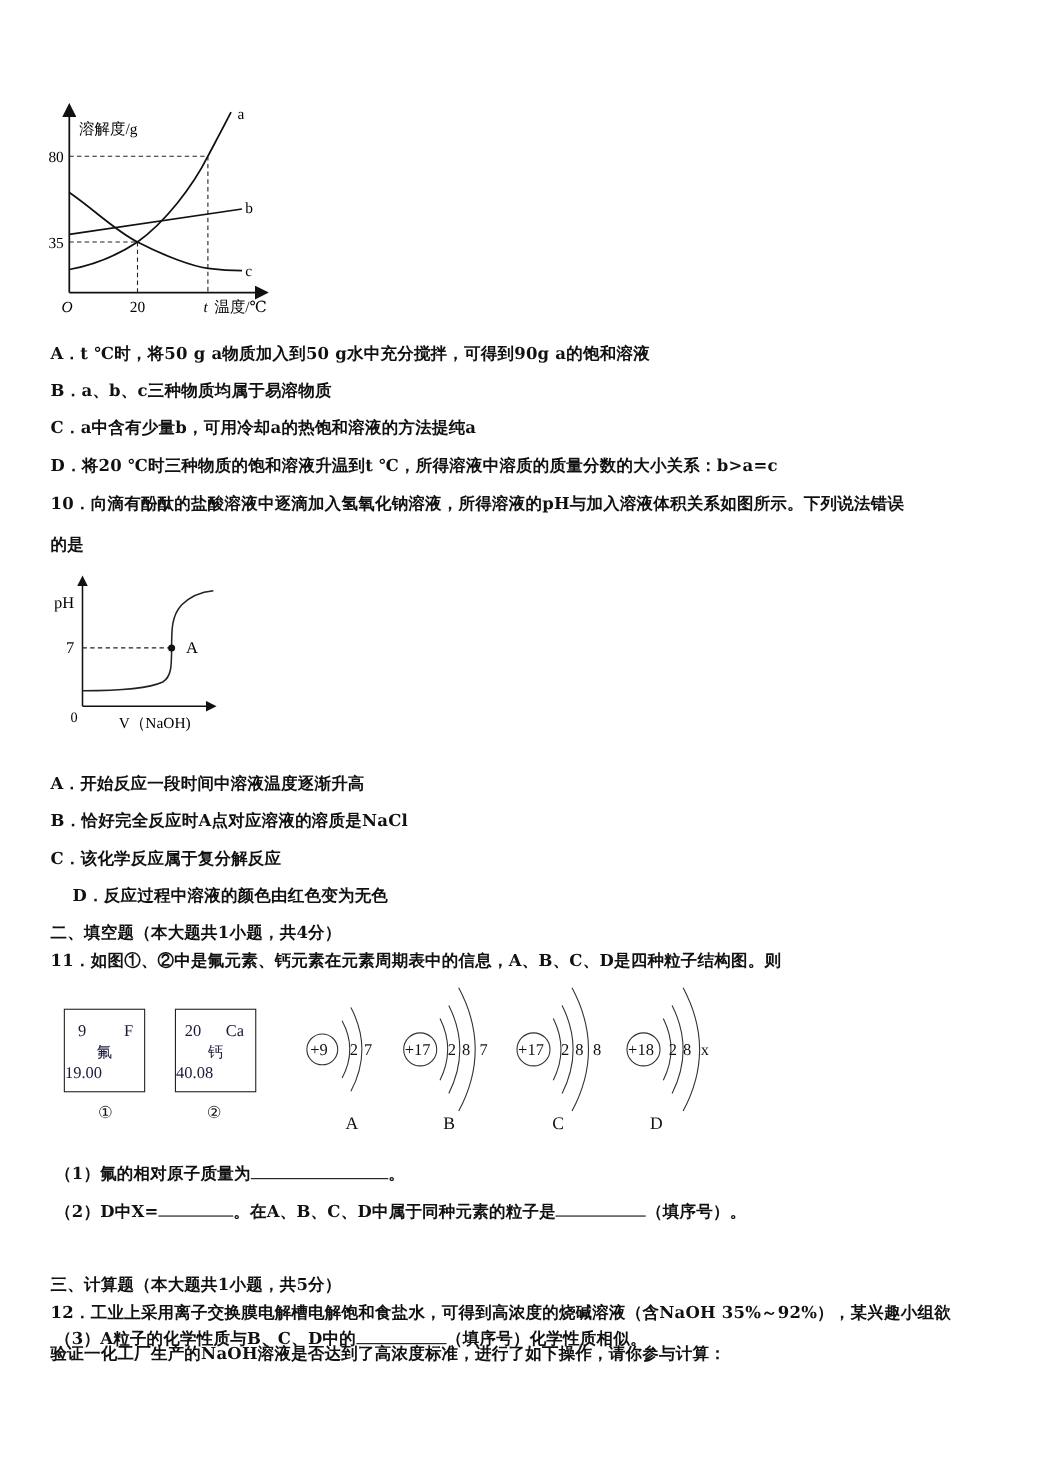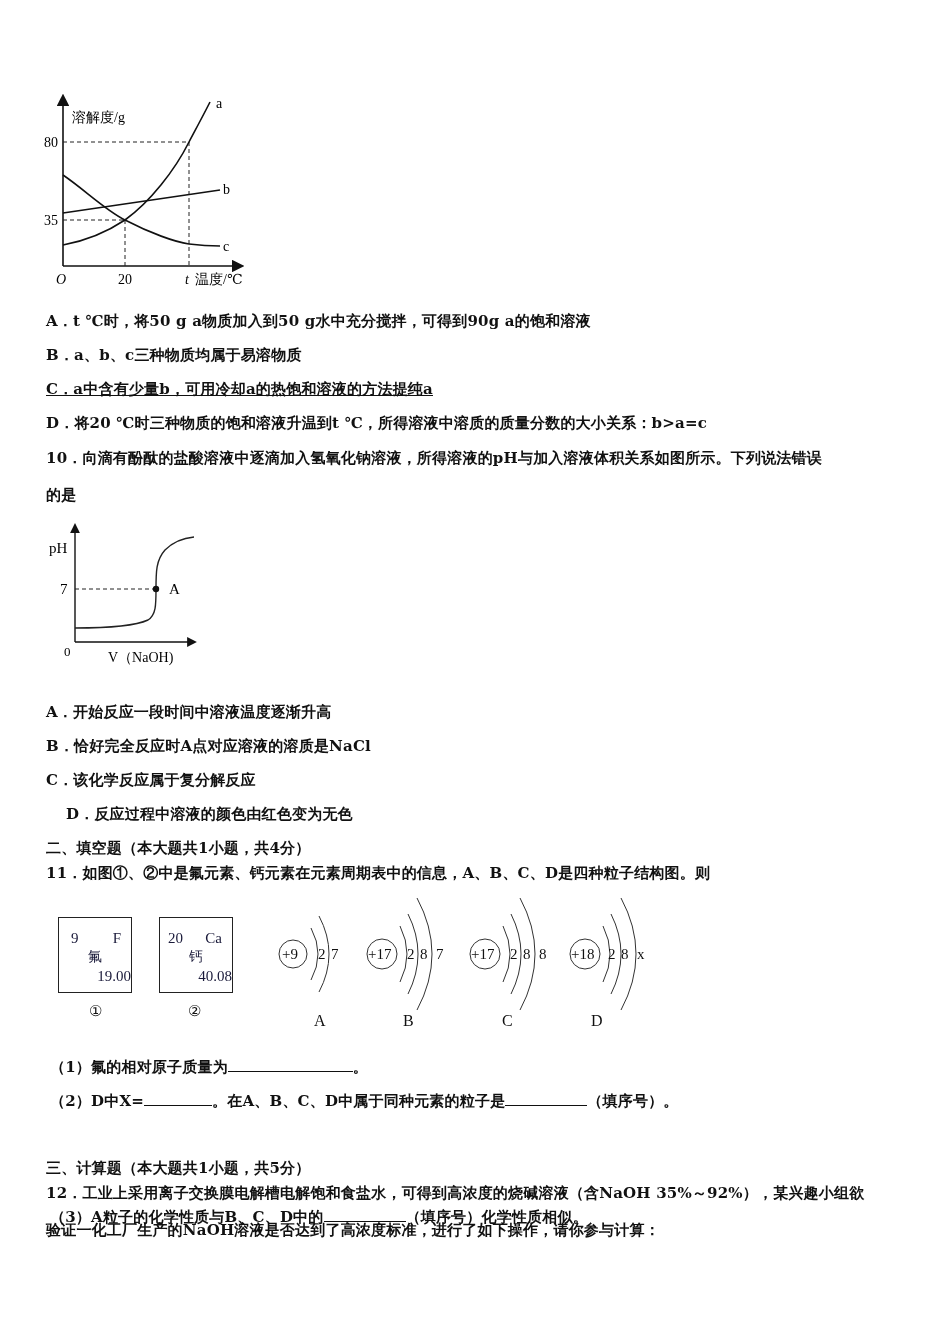--- a/index.html
+++ b/index.html
@@ -5,21 +5,21 @@
   html, body { margin: 0; padding: 0; background: #ffffff; }
   body { width: 950px; height: 1344px; position: relative; overflow: hidden;
          font-family: "DejaVu Serif", "Liberation Serif", serif; color: #111; }
   .line { position: absolute; left: 46px; font-size: 15px; font-weight: bold; white-space: nowrap; letter-spacing: 0.2px; }
   .blank { display: inline-block; border-bottom: 1.5px solid #111; height: 14px; vertical-align: baseline; }
   svg text { font-family: "Liberation Serif", "DejaVu Serif", serif; }
   .elem-box { position: absolute; border: 1.5px solid #222; width: 74px; height: 76px; box-sizing: border-box;
               font-family: "Liberation Serif", serif; font-size: 15px; color: #1a1a3a; }
   .elem-box .row1 { position: absolute; top: 12px; left: 12px; right: 10px; display: flex; justify-content: space-between; }
   .elem-box .name { position: absolute; top: 30px; left: 0; right: 0; text-align: center; font-family: "DejaVu Sans", sans-serif; font-size: 14px; }
-  .elem-box .mass { position: absolute; top: 50px; left: 0; right: 0; text-align: right; }
+  .elem-box .mass { position: absolute; top: 50px; left: 0; right: 0; text-align: left; }
   .circ-label { position: absolute; font-family: "Liberation Serif", serif; font-size: 15px; }
 </style>
 </head>
 <body>
 
 <div style="position:absolute; left:40px; top:90px; width:220px; height:210px;">
   <svg width="220" height="210" viewBox="0 0 220 210">
     <defs>
       <marker id="arr" markerWidth="8" markerHeight="8" refX="4" refY="4" orient="auto">
         <path d="M0,0 L8,4 L0,8 z" fill="#111"></path>
@@ -48,21 +48,21 @@
     <text x="145" y="194" font-size="14" font-style="italic">t</text>
     <text x="155" y="194" font-size="14">温度/℃</text>
     <text x="176" y="18" font-size="14">a</text>
     <text x="183" y="104" font-size="14">b</text>
     <text x="183" y="161" font-size="14">c</text>
   </svg>
 </div>
 
 <div class="line" style="top:312px;">A．t ℃时，将50 g a物质加入到50 g水中充分搅拌，可得到90g a的饱和溶液</div>
 <div class="line" style="top:346px;">B．a、b、c三种物质均属于易溶物质</div>
-<div class="line" style="top:380px;text-decoration:underline;">C．a中含有少量b，可用冷却a的热饱和溶液的方法提纯a</div>
+<div class="line" style="top:380px;">C．a中含有少量b，可用冷却a的热饱和溶液的方法提纯a</div>
 <div class="line" style="top:414px;">D．将20 ℃时三种物质的饱和溶液升温到t ℃，所得溶液中溶质的质量分数的大小关系：b&gt;a=c</div>
 
 <div class="line" style="top:449px;">10．向滴有酚酞的盐酸溶液中逐滴加入氢氧化钠溶液，所得溶液的pH与加入溶液体积关系如图所示。下列说法错误</div>
 <div class="line" style="top:486px;">的是</div>
 
 <div style="position:absolute; left:40px; top:520px; width:180px; height:150px;">
   <svg width="180" height="150" viewBox="0 0 180 150">
     <defs>
       <marker id="arr2" markerWidth="7" markerHeight="7" refX="3.5" refY="3.5" orient="auto">
         <path d="M0,0 L7,3.5 L0,7 z" fill="#111"></path>

